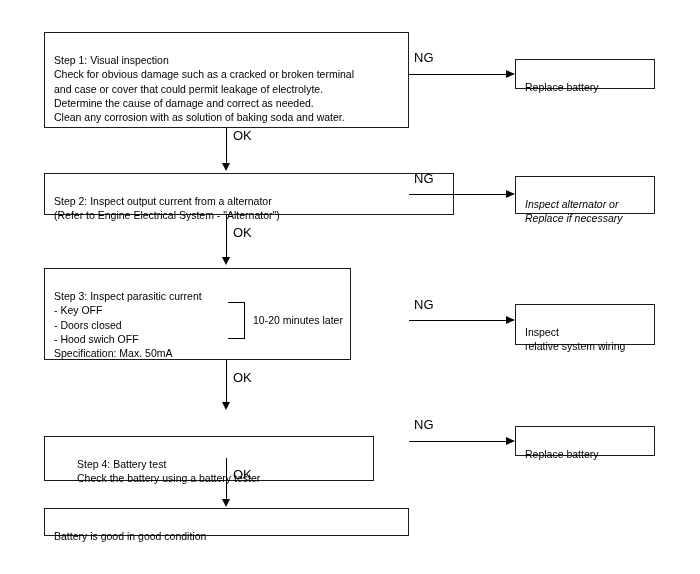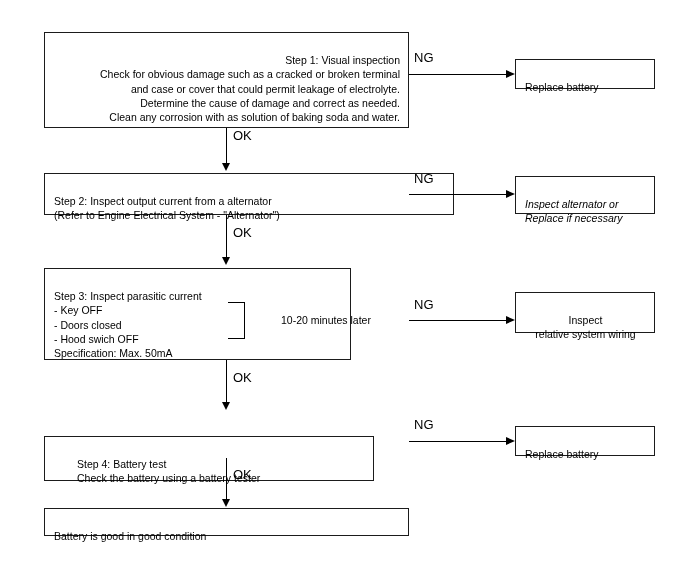--- a/index.html
+++ b/index.html
@@ -73,29 +73,28 @@
     box-sizing: border-box;
     border-top: 1px solid #000000;
     border-right: 1px solid #000000;
     border-bottom: 1px solid #000000;
   }
   .bracket-note {
     position: absolute;
     font-size: 10.5px;
     line-height: 13px;
     white-space: nowrap;
-    margin-left: 28px;
   }
 </style>
 </head>
 <body>
 
 <div id="flowchart">
 
-  <div class="box step-box" style="left:44px; top:32px; width:365px; height:96px;text-align:right;">
+  <div class="box step-box" style="left:44px; top:32px; width:365px; height:96px;">
     <span>Step 1: Visual inspection
 Check for obvious damage such as a cracked or broken terminal
 and case or cover that could permit leakage of electrolyte.
 Determine the cause of damage and correct as needed.
 Clean any corrosion with as solution of baking soda and water.</span>
   </div>
 
   <div class="edge-label" style="left:414px; top:52px;">NG</div>
   <div class="hline" style="left:409px; top:74px; width:100px;"></div>
   <div class="arrow-right" style="left:506px; top:70px;"></div>
@@ -130,21 +129,21 @@
  - Doors closed
  - Hood swich OFF
    Specification: Max. 50mA</span>
   </div>
   <div class="bracket" style="left:228px; top:302px; width:17px; height:37px;"></div>
   <div class="bracket-note" style="left:253px; top:314px;">10-20 minutes later</div>
 
   <div class="edge-label" style="left:414px; top:299px;">NG</div>
   <div class="hline" style="left:409px; top:320px; width:100px;"></div>
   <div class="arrow-right" style="left:506px; top:316px;"></div>
-  <div class="box result-box" style="left:515px; top:292px; width:140px; height:41px;text-align:center;">
+  <div class="box result-box" style="left:515px; top:304px; width:140px; height:41px;">
     <span>Inspect
 relative system wiring</span>
   </div>
 
   <div class="vline" style="left:226px; top:360px; height:45px;"></div>
   <div class="arrow-down" style="left:222px; top:402px;"></div>
   <div class="edge-label" style="left:233px; top:372px;">OK</div>
 
   <div class="box step-box" style="left:44px; top:436px; width:330px; height:45px;padding-left:32px;">
     <span>Step 4: Battery test

